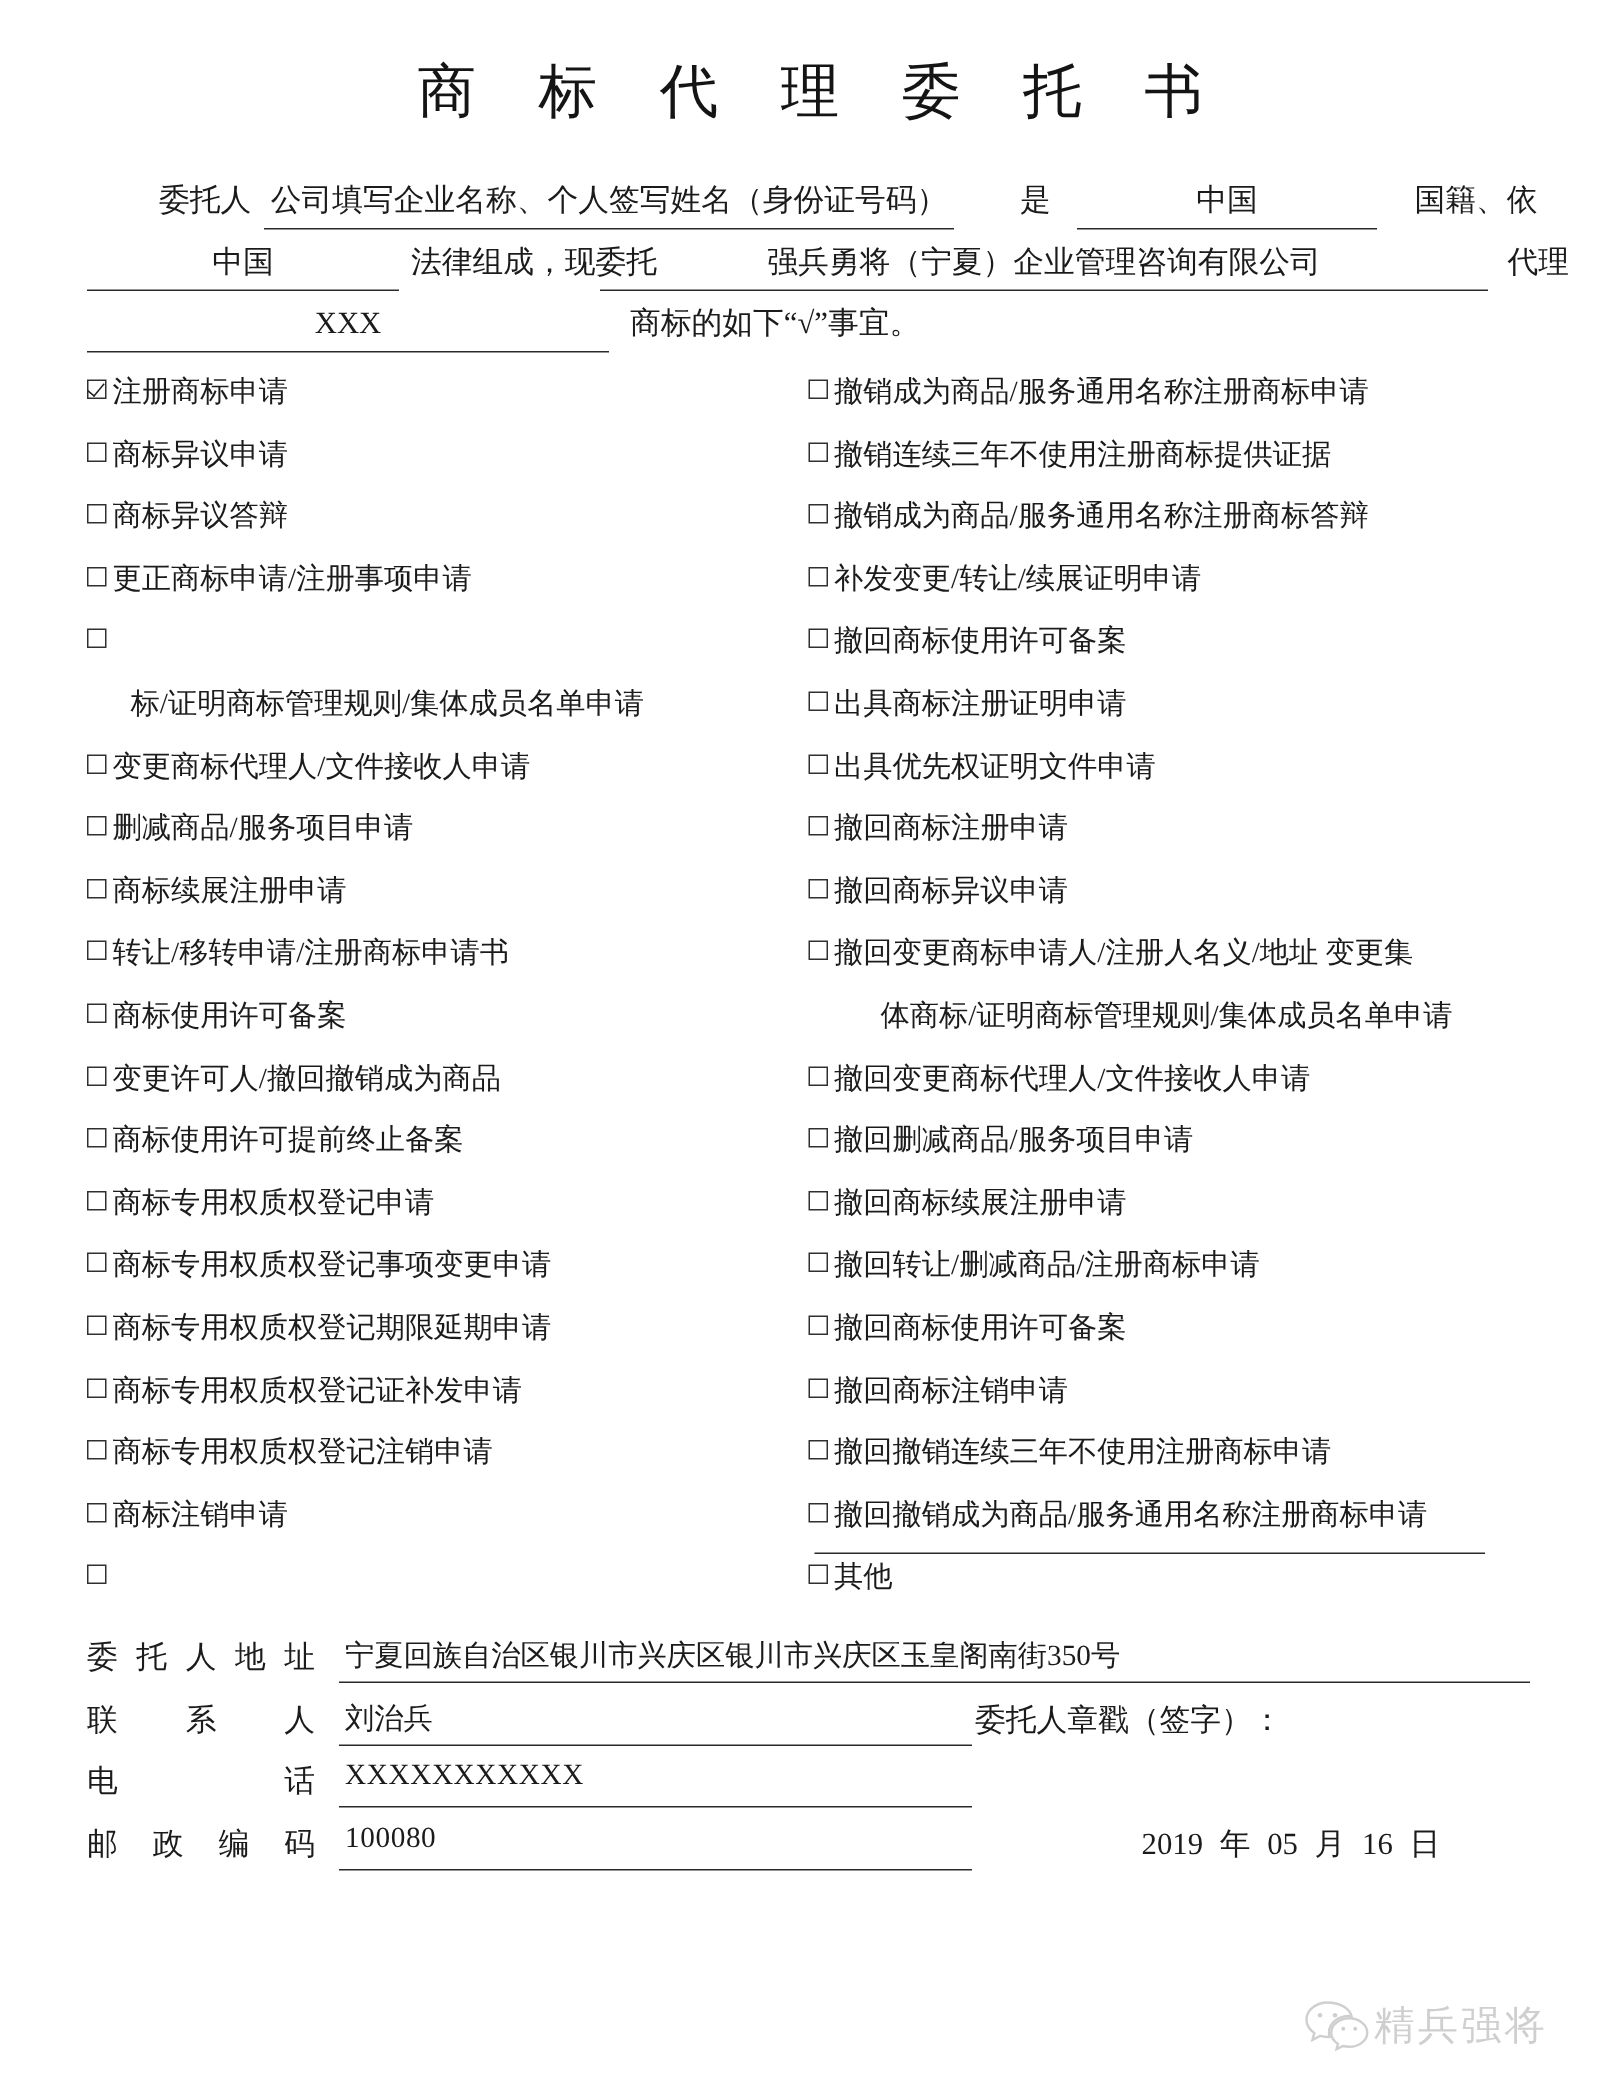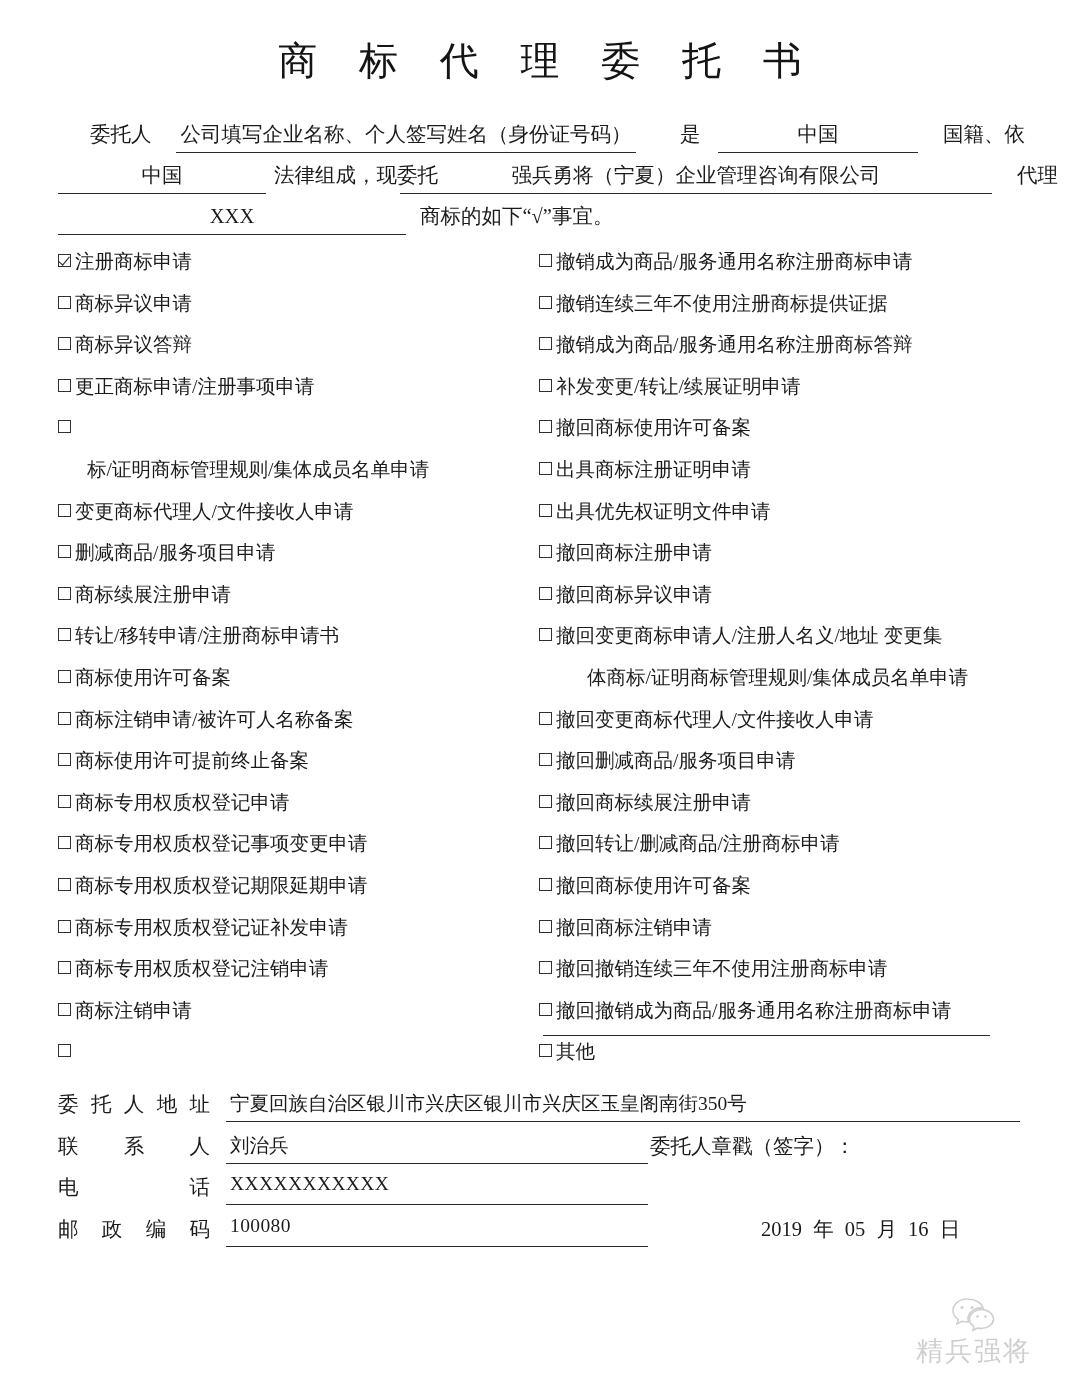--- a/index.html
+++ b/index.html
@@ -175,56 +175,55 @@
   .date-line span { margin: 12px 3px; }
 
   
   .watermark {
     position: absolute;
     right: 48px;
     bottom: 28px;
     display: flex;
     align-items: center;
     opacity: 0.42;
-    flex-direction: column;
   }
   .wm-text {
     font-size: 27px;
     color: #8e8e8e;
     letter-spacing: 2px;
     font-family: "Liberation Sans", sans-serif;
   }
   .wm-icon { width: 48px; height: 38px; display: block; }
 </style>
 </head>
 <body>
 
 <div class="page">
 
   <div class="doc-title">商 标 代 理 委 托 书</div>
 
   <div class="header-block">
 
     <div class="hdr-row">
-      <span class="hdr-txt" style="left:32px;">委托人</span>
+      <span class="hdr-txt" style="left:48px;">委托人</span>
       <span class="hdr-fill" style="left:118px;width:460px;">公司填写企业名称、个人签写姓名（身份证号码）</span>
       <span class="rule" style="left:118px;top:30px;width:460px;"></span>
       <span class="hdr-txt" style="left:622px;">是</span>
       <span class="hdr-fill" style="left:660px;width:200px;">中国</span>
       <span class="rule" style="left:660px;top:30px;width:200px;"></span>
       <span class="hdr-txt" style="left:885px;">国籍、依</span>
     </div>
 
     <div class="hdr-row">
       <span class="hdr-fill" style="left:0px;width:208px;">中国</span>
       <span class="rule" style="left:0px;top:30px;width:208px;"></span>
       <span class="hdr-txt" style="left:216px;">法律组成，现委托</span>
       <span class="hdr-fill" style="left:342px;width:592px;text-align:center;">强兵勇将（宁夏）企业管理咨询有限公司</span>
       <span class="rule" style="left:342px;top:30px;width:592px;"></span>
-      <span class="hdr-txt" style="left:947px;margin-left:12px;">代理</span>
+      <span class="hdr-txt" style="left:947px;">代理</span>
     </div>
 
     <div class="hdr-row">
       <span class="hdr-fill" style="left:0px;width:348px;">XXX</span>
       <span class="rule" style="left:0px;top:30px;width:348px;"></span>
       <span class="hdr-txt" style="left:362px;">商标的如下“√”事宜。</span>
     </div>
 
   </div>
 
@@ -267,21 +266,21 @@
       </div>
       <div class="ck-row">
         <div class="ck-cell left"><span class="ck-box"></span><span>转让/移转申请/注册商标申请书</span></div>
         <div class="ck-cell right"><span class="ck-box"></span><span>撤回变更商标申请人/注册人名义/地址 变更集</span></div>
       </div>
       <div class="ck-row">
         <div class="ck-cell left"><span class="ck-box"></span><span>商标使用许可备案</span></div>
         <div class="ck-cell right ck-cont right"><span>体商标/证明商标管理规则/集体成员名单申请</span></div>
       </div>
       <div class="ck-row">
-        <div class="ck-cell left"><span class="ck-box"></span><span>商标注销申请/被许可人名称备案</span></div>
+        <div class="ck-cell left"><span class="ck-box"></span><span>变更许可人/撤回撤销成为商品</span></div>
         <div class="ck-cell right"><span class="ck-box"></span><span>撤回变更商标代理人/文件接收人申请</span></div>
       </div>
       <div class="ck-row">
         <div class="ck-cell left"><span class="ck-box"></span><span>商标使用许可提前终止备案</span></div>
         <div class="ck-cell right"><span class="ck-box"></span><span>撤回删减商品/服务项目申请</span></div>
       </div>
       <div class="ck-row">
         <div class="ck-cell left"><span class="ck-box"></span><span>商标专用权质权登记申请</span></div>
         <div class="ck-cell right"><span class="ck-box"></span><span>撤回商标续展注册申请</span></div>
       </div>

